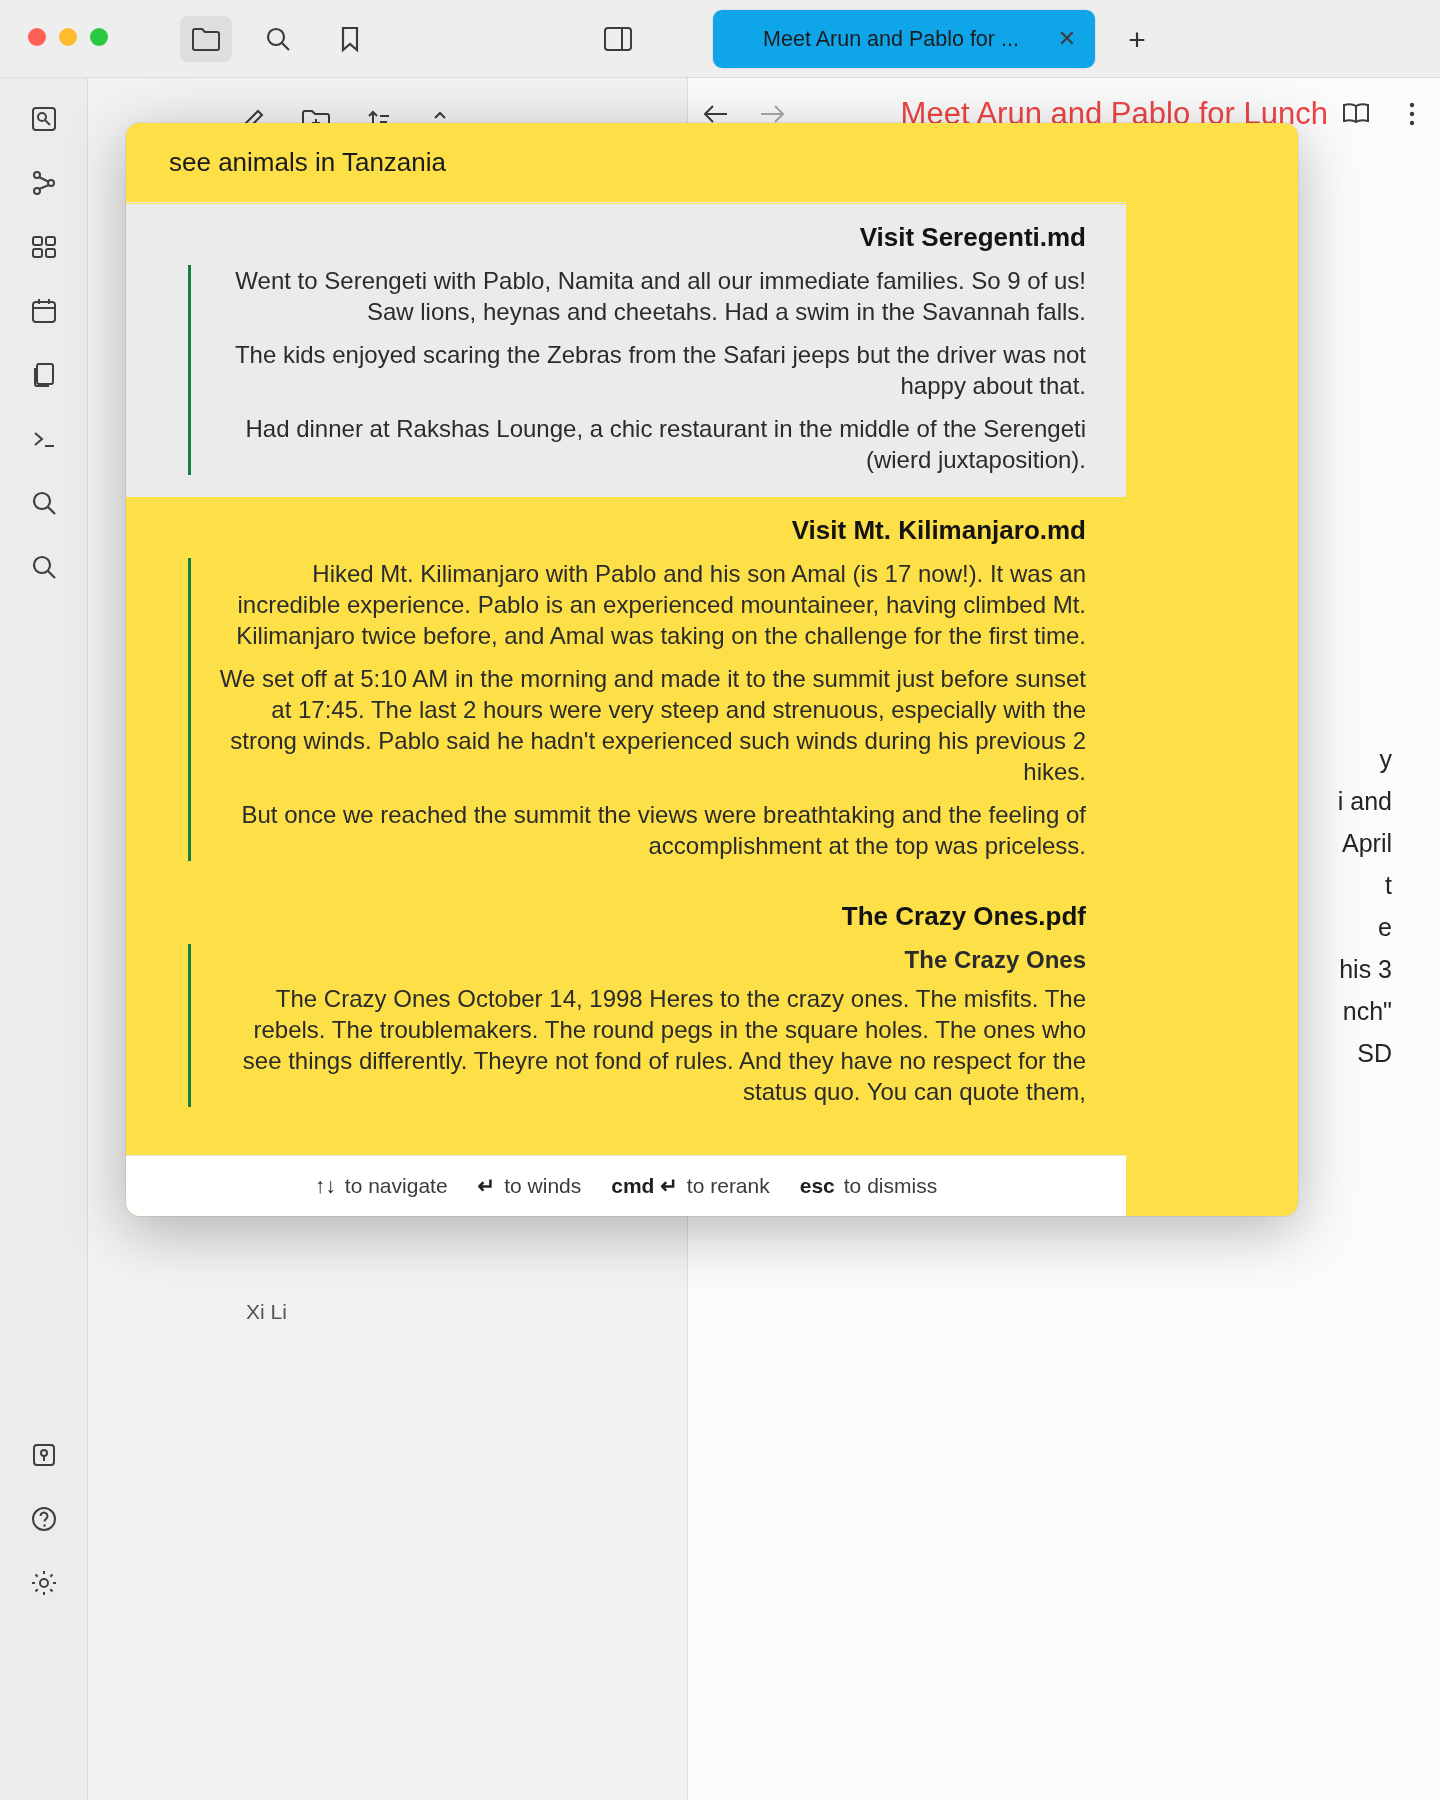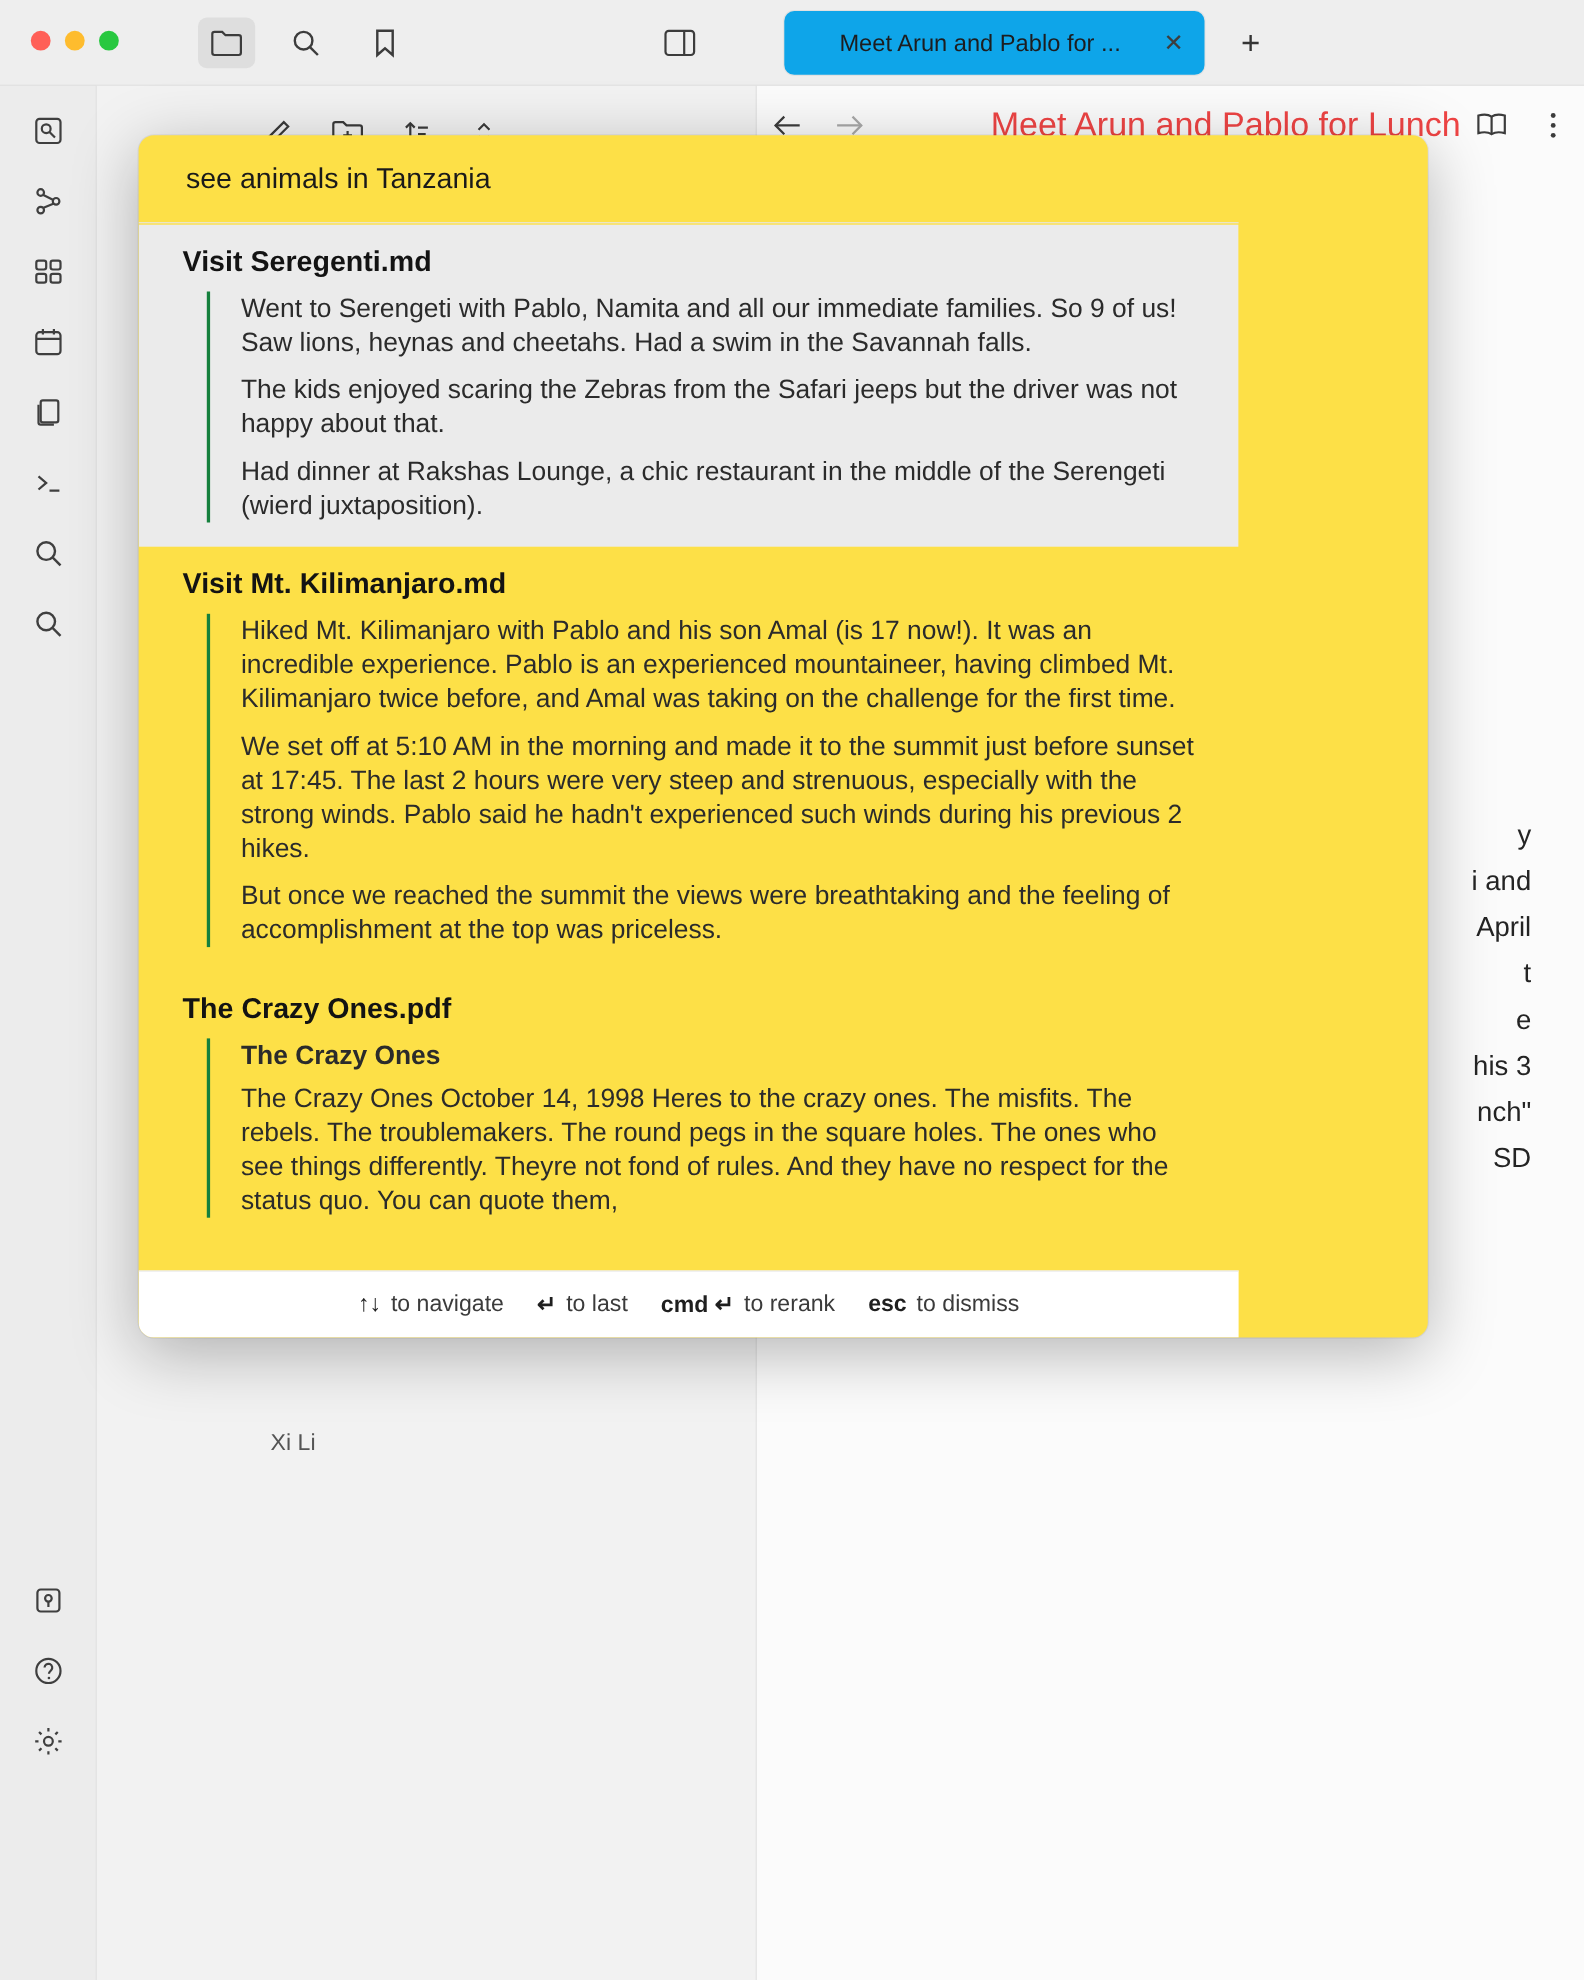--- a/index.html
+++ b/index.html
@@ -262,20 +262,21 @@
   .modal-results {
     position: absolute;
     top: 81px; left: 0;
     width: 1000px;
     height: 953px;
     overflow: hidden;
   }
   .result {
     padding: 18px 40px 10px 40px;
     box-sizing: border-box;
+    text-align: right;
   }
   .result.selected {
     background: #ebebeb;
   }
   .result-title {
     font-size: 26px;
     font-weight: 700;
     color: #131313;
     margin-bottom: 12px;
   }
@@ -556,21 +557,21 @@
 
     </div>
 
     <div class="modal-footer">
       <span class="hint">
         <span class="key">↑↓</span>
         <span>to navigate</span>
       </span>
       <span class="hint">
         <span class="key">↵</span>
-        <span>to last</span>
+        <span>to winds</span>
       </span>
       <span class="hint">
         <span class="key">cmd ↵</span>
         <span>to rerank</span>
       </span>
       <span class="hint">
         <span class="key">esc</span>
         <span>to dismiss</span>
       </span>
     </div>

